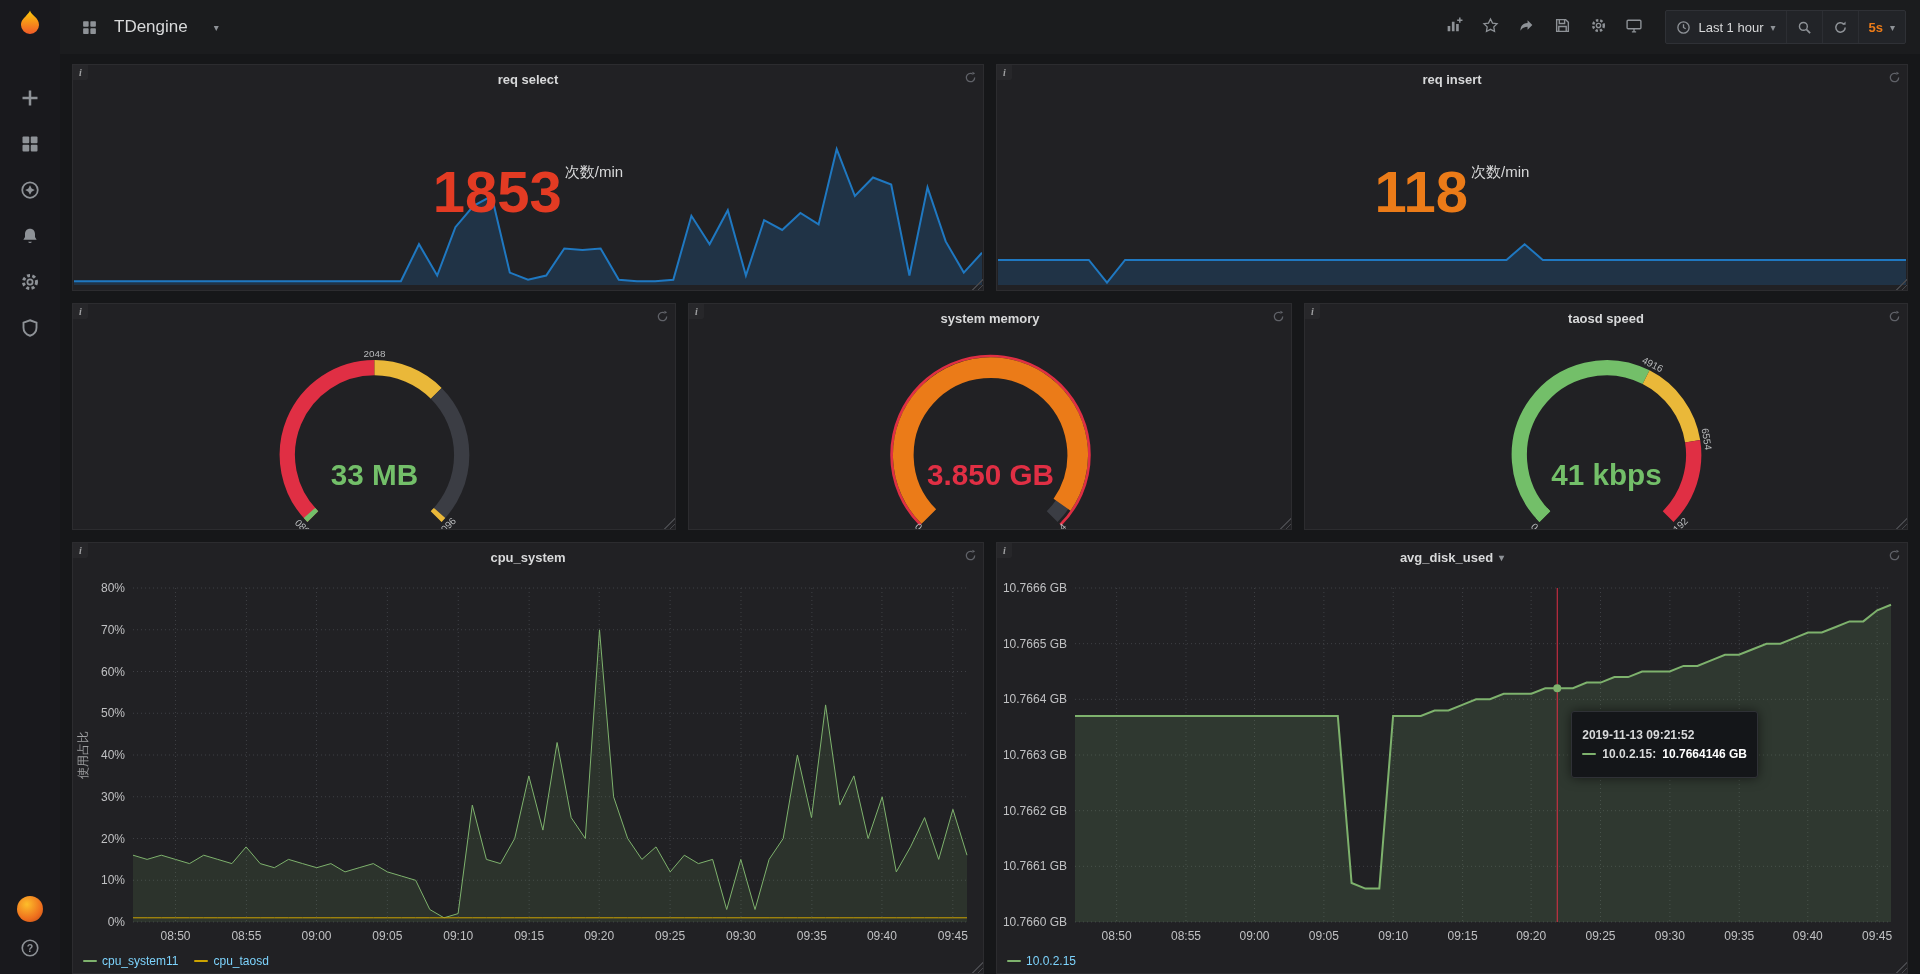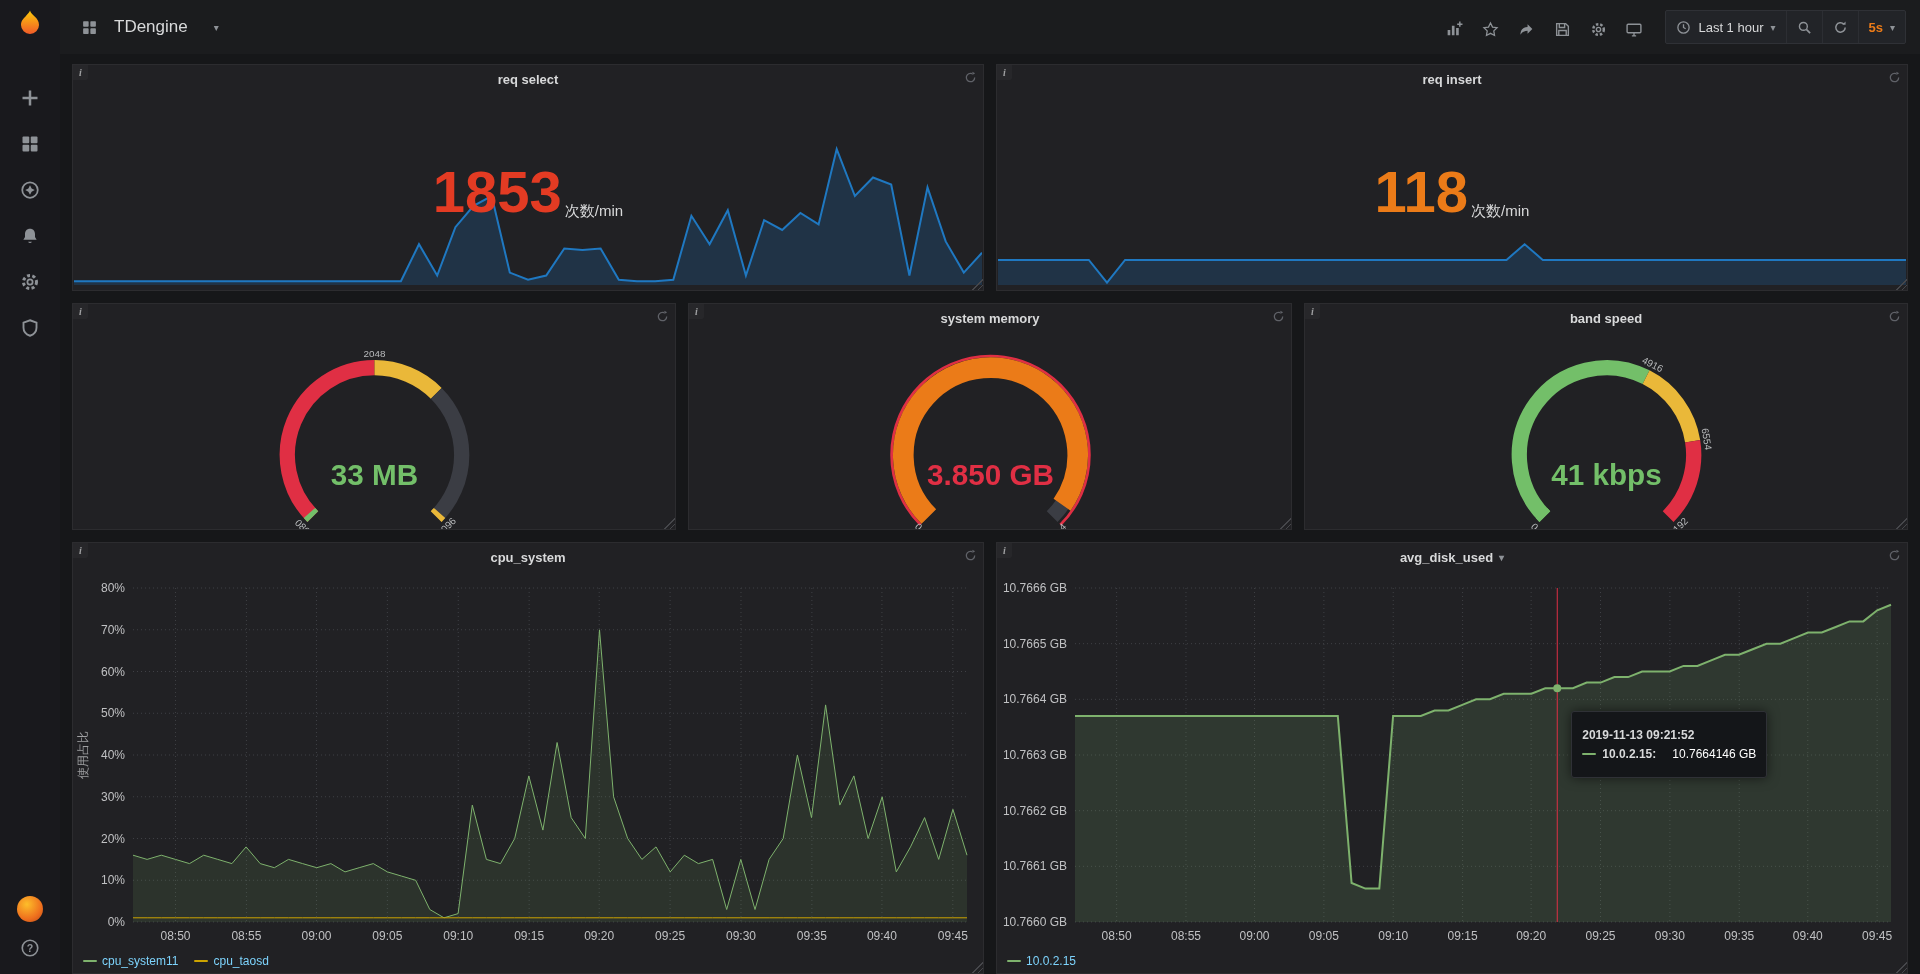--- a/index.html
+++ b/index.html
@@ -15,21 +15,21 @@
   .sidebar-bottom{margin-top:auto;display:flex;flex-direction:column;gap:16px;align-items:center}
   .avatar{width:26px;height:26px;border-radius:50%;
     background:radial-gradient(circle at 38% 32%,#fdbe2a,#ee6e1d 62%,#b5481a)}
 
   
   .navbar{position:absolute;left:60px;right:0;top:0;height:54px;background:#1b1c1e;
     display:flex;align-items:center;padding:0 14px;z-index:15}
   .nav-left{display:flex;align-items:center;gap:10px}
   .dash-title{font-size:17px;color:#d8d9da;display:flex;gap:26px;align-items:center;cursor:pointer}
   .caret{color:#8e9297;font-size:10px}
-  .nav-right{margin-left:auto;display:flex;align-items:flex-end;gap:6px}
+  .nav-right{margin-left:auto;display:flex;align-items:flex-start;gap:6px}
   .icon-btn{width:30px;height:30px;display:flex;align-items:center;justify-content:center;
     color:#8e9297;cursor:pointer}
   .btn-group{display:flex;align-items:stretch;border:1px solid #2f3136;border-radius:2px;
     background:#222428;height:34px;margin-left:10px}
   .btn-group>.grp{display:flex;align-items:center;padding:0 10px;color:#d8d9da;
     font-size:13px;gap:7px;cursor:pointer}
   .btn-group>.grp+.grp{border-left:1px solid #2c2e33}
   .interval-label{font-weight:700}
 
   
@@ -46,21 +46,21 @@
     background:rgba(255,255,255,0.03);border-bottom-right-radius:3px}
   .panel-spin{position:absolute;top:6px;right:6px;color:#606268;z-index:5}
   .panel-body{position:absolute;top:28px;left:0;right:0;bottom:0}
   .resize-corner{position:absolute;right:0;bottom:0;width:12px;height:12px;cursor:se-resize;z-index:6;
     background:repeating-linear-gradient(-45deg,transparent 0 3px,#46474b 3px 4px);
     clip-path:polygon(100% 0,100% 100%,0 100%)}
 
   
   .singlestat{position:absolute;inset:0;display:flex;align-items:center;justify-content:center;
     z-index:2;pointer-events:none}
-  .ss-inner{display:flex;align-items:flex-end}
+  .ss-inner{display:flex;align-items:flex-start}
   .ss-value{font-size:58px;font-weight:700;line-height:1}
   .ss-unit{font-size:15px;color:#d8d9da;margin-left:3px}
   .sparkline{position:absolute;left:1px;right:1px;bottom:4px;height:150px;z-index:1;display:block;width:calc(100% - 2px)}
 
   
   .gauge-body{display:flex;align-items:center;justify-content:center;height:100%}
   svg.gauge{width:225px;height:196px;font-family:"Liberation Sans",sans-serif}
 
   
   .ts-svg{position:absolute;inset:0;width:100%;height:100%;font-family:"Liberation Sans",sans-serif}
@@ -69,21 +69,21 @@
   .legend-item{display:flex;align-items:center;gap:5px;cursor:pointer}
   .legend-swatch{display:inline-block;width:14px;height:2px;border-radius:1px}
 
   
   .graph-tooltip{position:absolute;top:140px;z-index:8;background:#141619;
     border:1px solid #2f3136;border-radius:3px;padding:16px 10px;font-size:12px;
     box-shadow:0 0 12px rgba(0,0,0,.55);white-space:nowrap}
   .tooltip-time{font-weight:700;color:#d8d9da;margin-bottom:5px}
   .tooltip-series{display:flex;align-items:center;gap:6px}
   .tooltip-label{font-weight:700}
-  .tooltip-value{font-weight:400;margin-left:10px;color:#fff}
+  .tooltip-value{font-weight:700;color:#fff}
 </style>
 </head>
 <body>
 
 <aside class="sidebar">
   <div class="logo">
     <svg width="32" height="32" viewBox="0 0 32 32">
       <defs>
           <linearGradient id="lg" x1="0" y1="0" x2="0" y2="1">
         <stop offset="0" stop-color="#fbca0a"></stop>
@@ -317,21 +317,21 @@
     <div class="resize-corner"></div>
   </section>
 
   <section class="panel span2">
     <div class="panel-info">i</div>
     <svg class="panel-spin" width="13" height="13" viewBox="0 0 14 14">
       <path d="M11.5 7A4.5 4.5 0 1 1 8.8 2.9" stroke="currentColor" stroke-width="1.4" fill="none"></path>
       <path d="M9 .8l3 1.7-2.9 1.7z" fill="currentColor"></path>
     </svg>
     <div class="panel-header">
-      <span>band speed</span>
+      <span>taosd speed</span>
     </div>
     <div class="panel-body gauge-body">
       <svg class="gauge" viewBox="0 0 250 218">
           <path d="M 56.41 188.59 A 97 97 0 0 1 169.04 33.57" stroke="#73bf69" stroke-width="17" fill="none"></path>
           <path d="M 169.04 33.57 A 97 97 0 0 1 220.81 104.83" stroke="#eab839" stroke-width="17" fill="none"></path>
           <path d="M 220.81 104.83 A 97 97 0 0 1 193.59 188.59" stroke="#e02f44" stroke-width="17" fill="none"></path>
           <path d="M 56.41 188.59 A 97 97 0 0 1 52.64 184.60" stroke="#73bf69" stroke-width="17" fill="none"></path>
           <text transform="translate(45.1 199.9) rotate(45)" text-anchor="middle" fill="#b8babc" font-size="11" dy="4">0</text>
           <text transform="translate(176.3 19.3) rotate(27)" text-anchor="middle" fill="#b8babc" font-size="11" dy="4">4916</text>
           <text transform="translate(236.6 102.3) rotate(81)" text-anchor="middle" fill="#b8babc" font-size="11" dy="4">6554</text>

